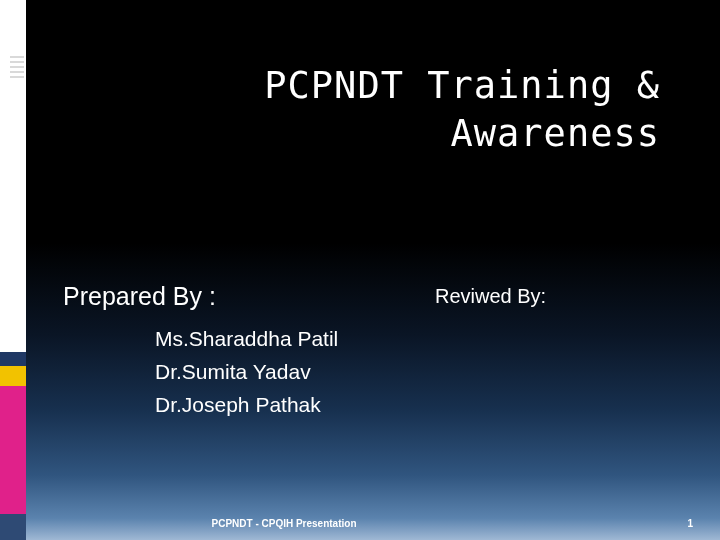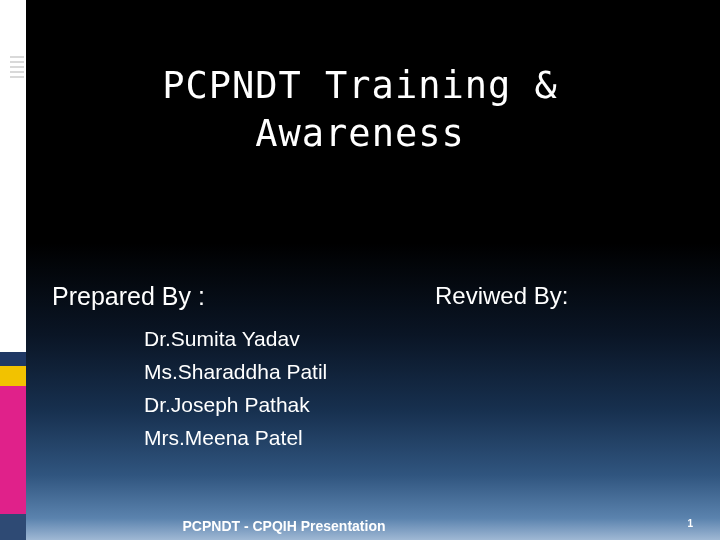--- a/index.html
+++ b/index.html
@@ -52,42 +52,42 @@
     left: 10px;
     width: 14px;
     height: 14px;
   }
   
   .title {
     position: absolute;
     left: 60px;
     top: 62px;
     width: 600px;
-    text-align: center;
+    text-align: right;
     color: #ffffff;
     font-family: "DejaVu Sans Mono", monospace;
     font-size: 37px;
     line-height: 48px;
     letter-spacing: 1px;
     font-weight: normal;
   }
   
   .col {
     position: absolute;
     top: 281px;
   }
-  .col-left { left: 52px; width: 330px; }
+  .col-left { left: 63px; width: 330px; }
   .col-right { left: 435px; width: 275px; }
   .col-head {
     color: #ffffff;
     font-size: 25px;
     line-height: 30px;
     margin-bottom: 12px;
   }
-  .col-right .col-head { font-size: 24px; }
+  .col-right .col-head { font-size: 20px; }
   .bullet-list {
     margin: 0;
     padding: 0;
     list-style: none;
   }
   .bullet-list li {
     color: #ffffff;
     font-size: 21px;
     line-height: 31px;
     margin-bottom: 2px;
@@ -104,21 +104,21 @@
     width: 720px;
     height: 26px;
   }
   .footer-text {
     position: absolute;
     left: 0;
     top: 4px;
     width: 568px;
     text-align: center;
     color: #ffffff;
-    font-size: 14px;
+    font-size: 10px;
     font-weight: bold;
   }
   .slide-number {
     position: absolute;
     right: 27px;
     top: 4px;
     color: #ffffff;
     font-size: 10px;
     font-weight: bold;
   }
@@ -144,24 +144,23 @@
     </div>
     <div class="rail-sq" style="top:352px; background:#1f3864;"></div>
     <div class="rail-sq" style="top:368px; background:#f2c200;"></div>
   </div>
 
   <div class="title">PCPNDT Training &amp; Awareness</div>
 
   <div class="col col-left">
     <div class="col-head">Prepared By :</div>
     <ul class="bullet-list">
+      <li>Ms.Sharaddha Patil</li>
       <li>Dr.Sumita Yadav</li>
-      <li>Ms.Sharaddha Patil</li>
       <li>Dr.Joseph Pathak</li>
-      <li>Mrs.Meena Patel</li>
     </ul>
   </div>
 
   <div class="col col-right">
     <div class="col-head">Reviwed By:</div>
   </div>
 
   <div class="footer">
     <div class="footer-text">PCPNDT - CPQIH Presentation</div>
     <div class="slide-number">1</div>

